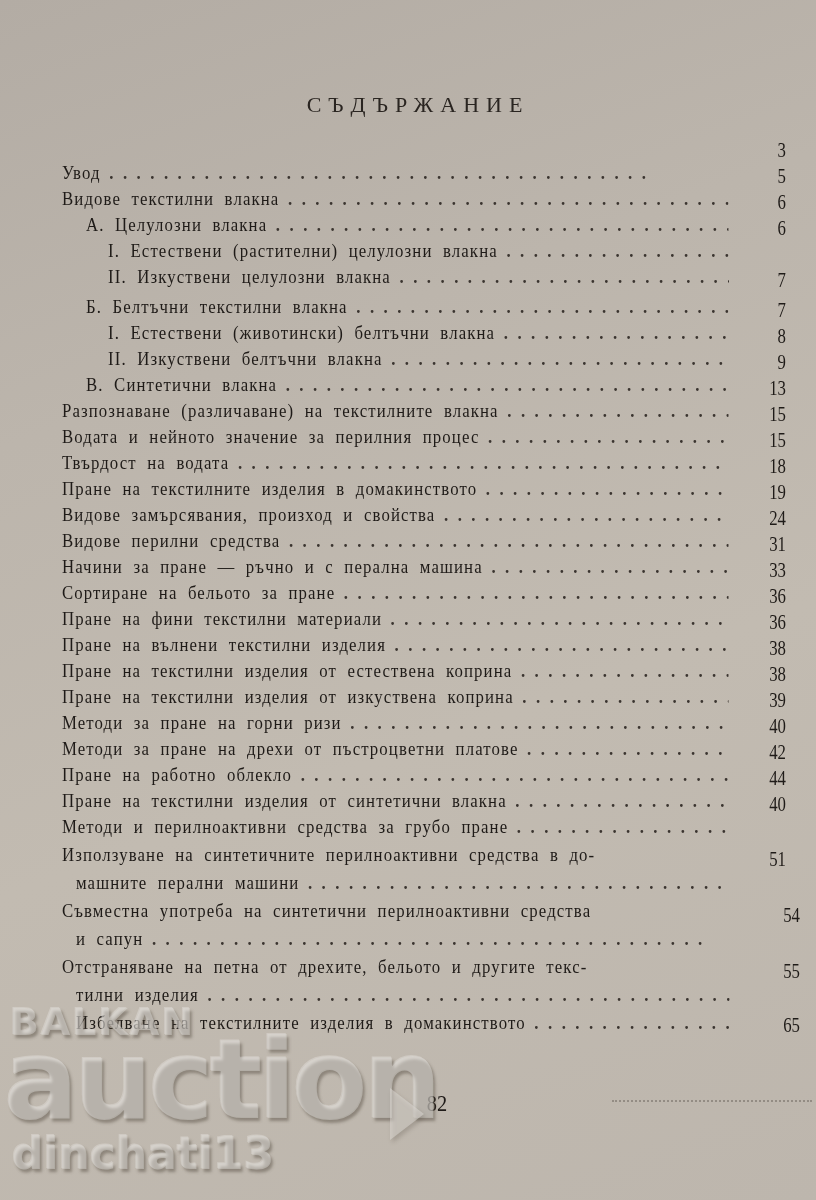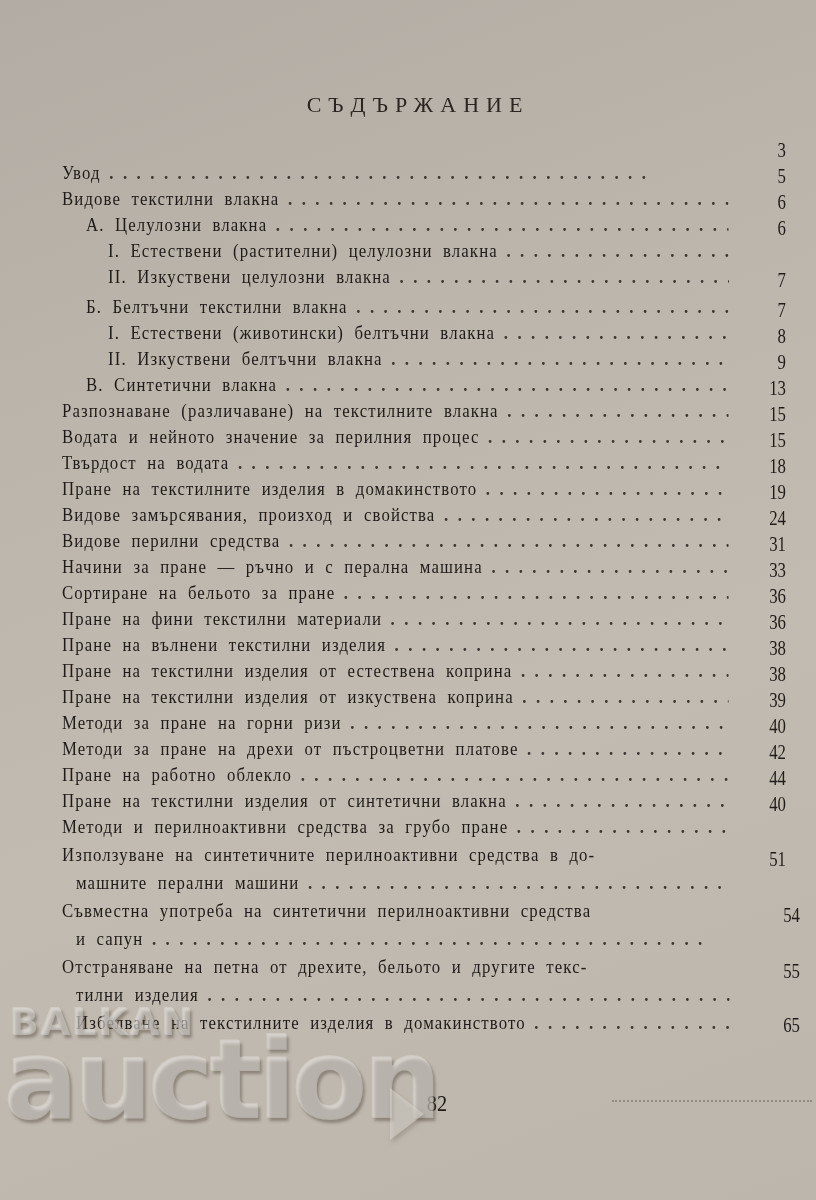--- a/index.html
+++ b/index.html
@@ -273,13 +273,14 @@
   <div class="pg" style="left:760px;top:902px">54</div>
   <div class="pg" style="left:760px;top:958px">55</div>
   <div class="pg" style="left:760px;top:1012px">65</div>
 
   <div class="footer-num">82</div>
   <div class="smudge"></div>
 
   <div class="wm wm-auction">auction</div>
   <div class="wm wm-balkan">BALKAN</div>
   <div class="wm-play"></div>
+  <div class="wm wm-user">dinchati13</div>
 </div>
 
 </body></html>

